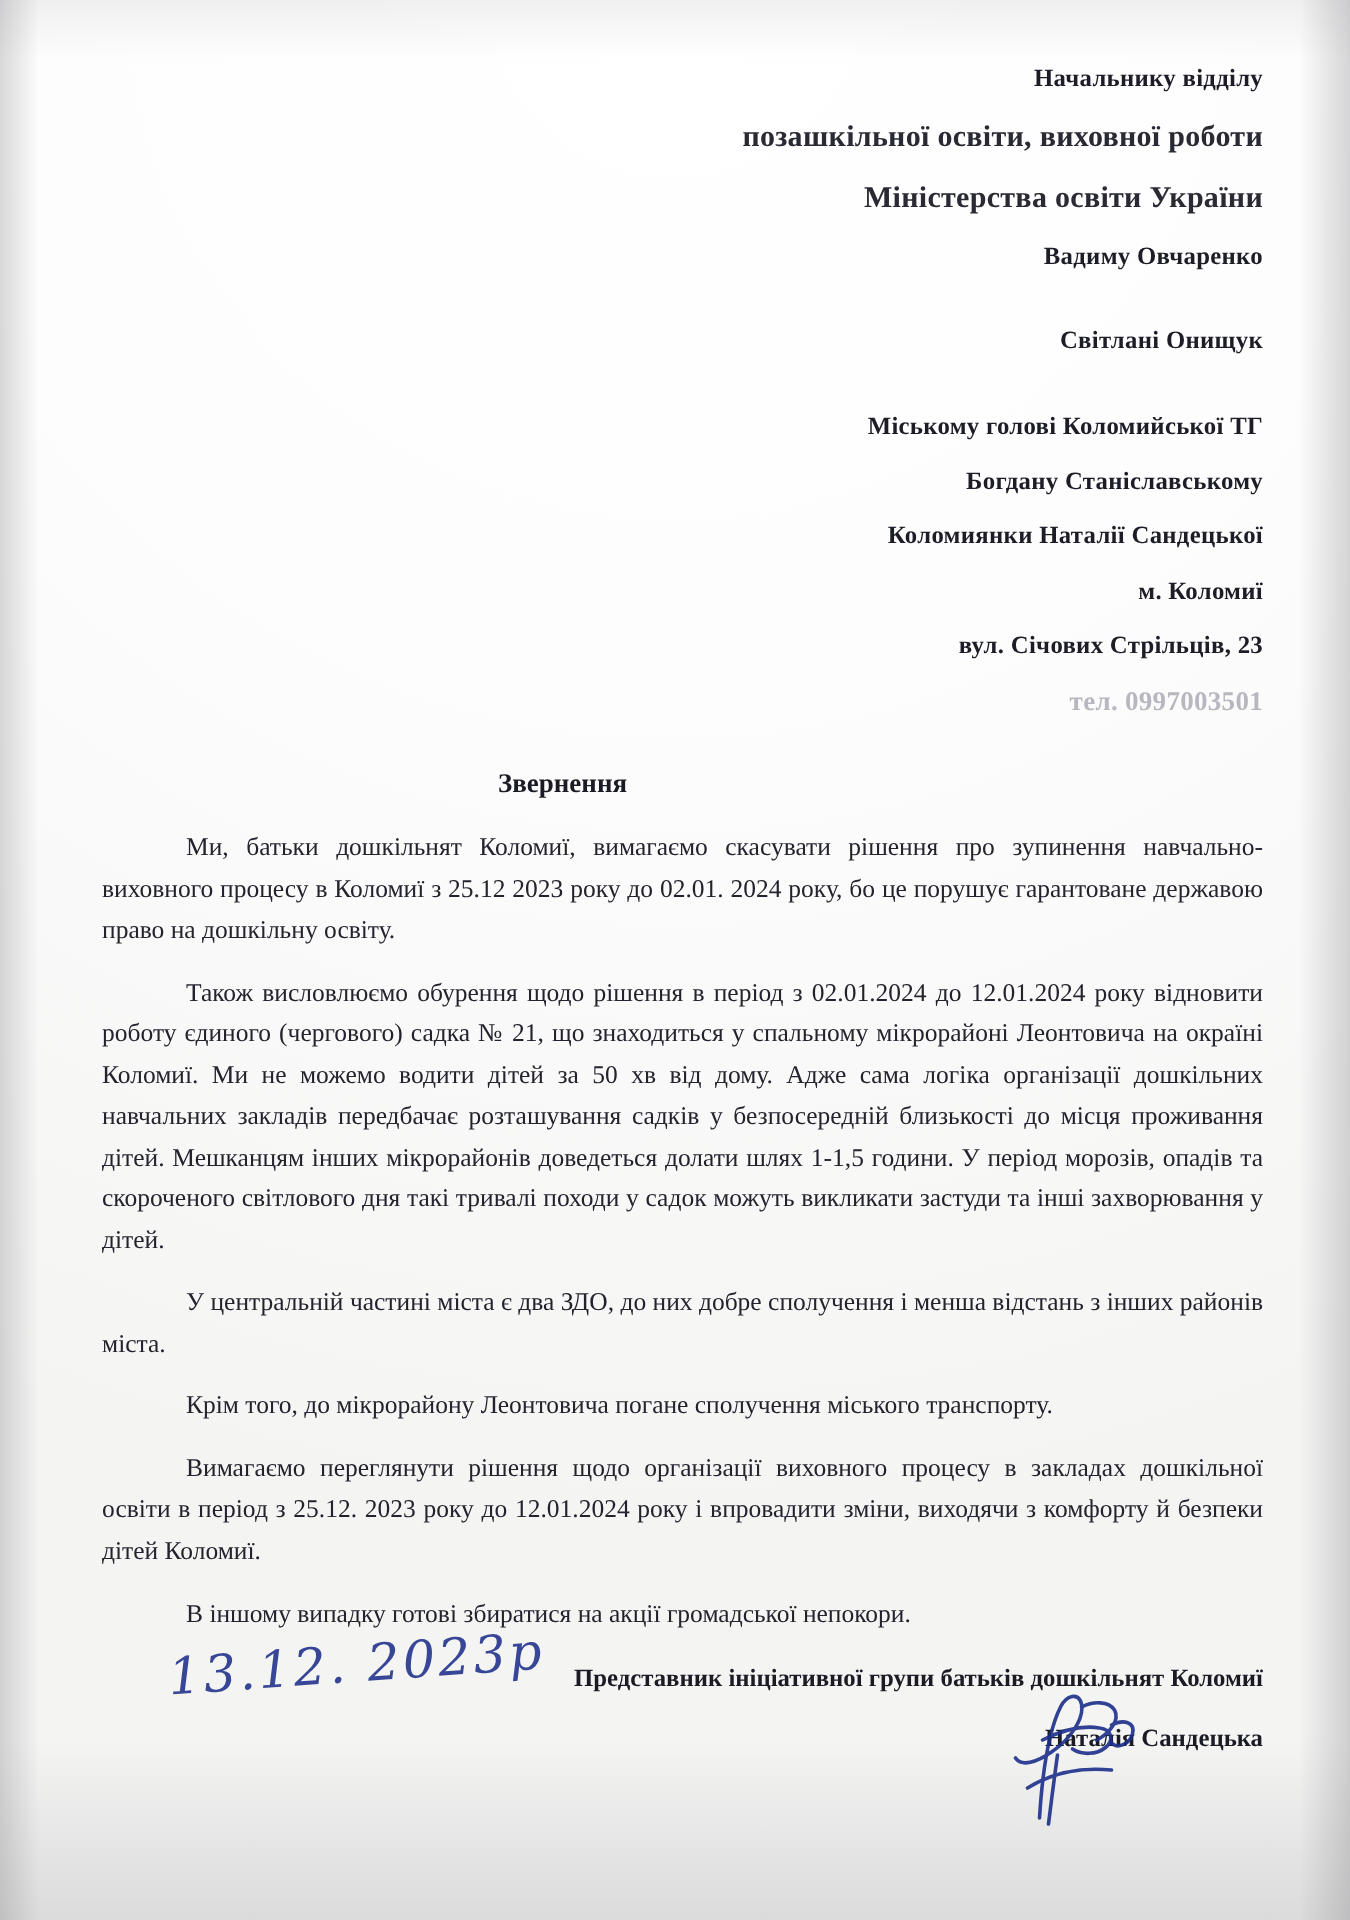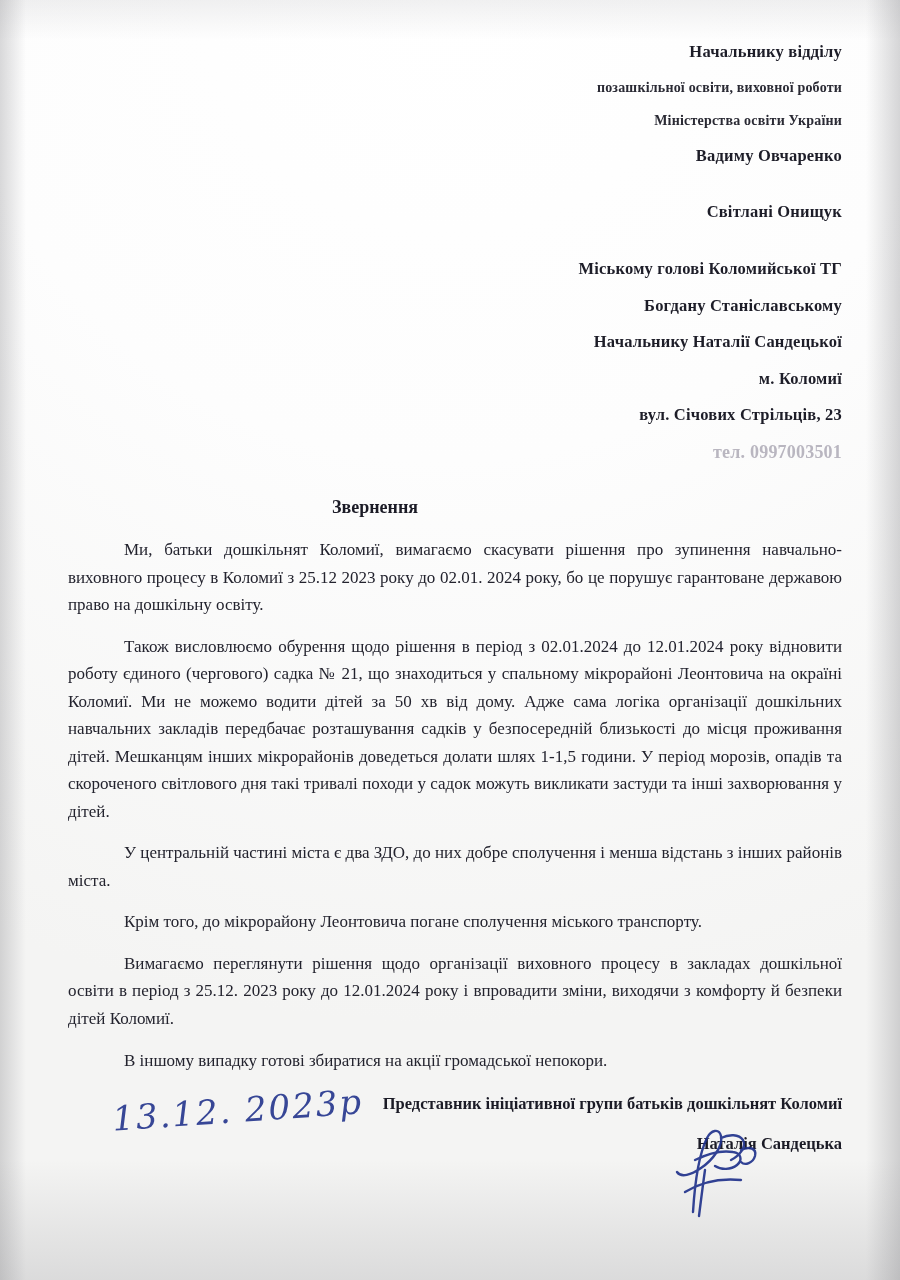--- a/index.html
+++ b/index.html
@@ -62,21 +62,21 @@
     font-weight: bold;
     letter-spacing: 0.2px;
   }
   .addressee .line {
     margin: 0 0 16px 0;
     font-size: 16.5px;
     line-height: 1.25;
     color: #1d1d28;
   }
   .addressee .line.small {
-    font-size: 14px;
+    font-size: 20px;
     color: #2a2a34;
   }
   .addressee .gap {
     height: 20px;
   }
   .addressee .phone {
     font-size: 18px;
     color: #b9b6c0;
     font-weight: bold;
     margin-top: 6px;
@@ -157,21 +157,21 @@
     <div class="addressee">
       <p class="line">Начальнику відділу</p>
       <p class="line small">позашкільної освіти, виховної роботи</p>
       <p class="line small">Міністерства освіти України</p>
       <p class="line">Вадиму Овчаренко</p>
       <div class="gap"></div>
       <p class="line">Світлані Онищук</p>
       <div class="gap"></div>
       <p class="line">Міському голові Коломийської ТГ</p>
       <p class="line">Богдану Станіславському</p>
-      <p class="line">Начальнику Наталії Сандецької</p>
+      <p class="line">Коломиянки Наталії Сандецької</p>
       <p class="line">м. Коломиї</p>
       <p class="line">вул. Січових Стрільців, 23</p>
       <p class="phone">тел. 0997003501</p>
     </div>
 
     <h1 class="doc-title">Звернення</h1>
 
     <div class="body-text">
       <p>Ми, батьки дошкільнят Коломиї, вимагаємо скасувати рішення про зупинення навчально-виховного процесу в Коломиї з 25.12 2023 року до 02.01. 2024 року, бо це порушує гарантоване державою право на дошкільну освіту.</p>
       <p>Також висловлюємо обурення щодо рішення в період з 02.01.2024 до 12.01.2024 року відновити роботу єдиного (чергового) садка № 21, що знаходиться у спальному мікрорайоні Леонтовича на окраїні Коломиї. Ми не можемо водити дітей за 50 хв від дому. Адже сама логіка організації дошкільних навчальних закладів передбачає розташування садків у безпосередній близькості до місця проживання дітей. Мешканцям інших мікрорайонів доведеться долати шлях 1-1,5 години. У період морозів, опадів та скороченого світлового дня такі тривалі походи у садок можуть викликати застуди та інші захворювання у дітей.</p>

